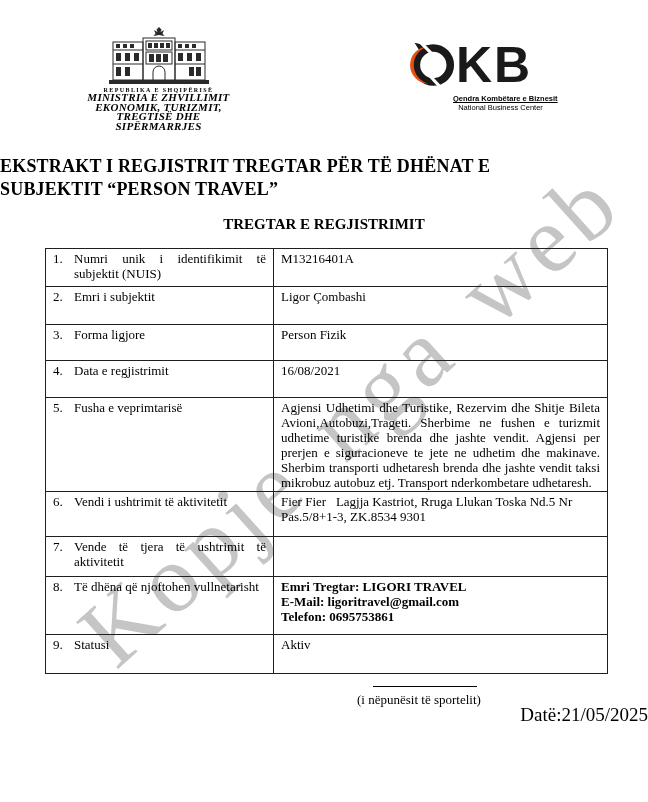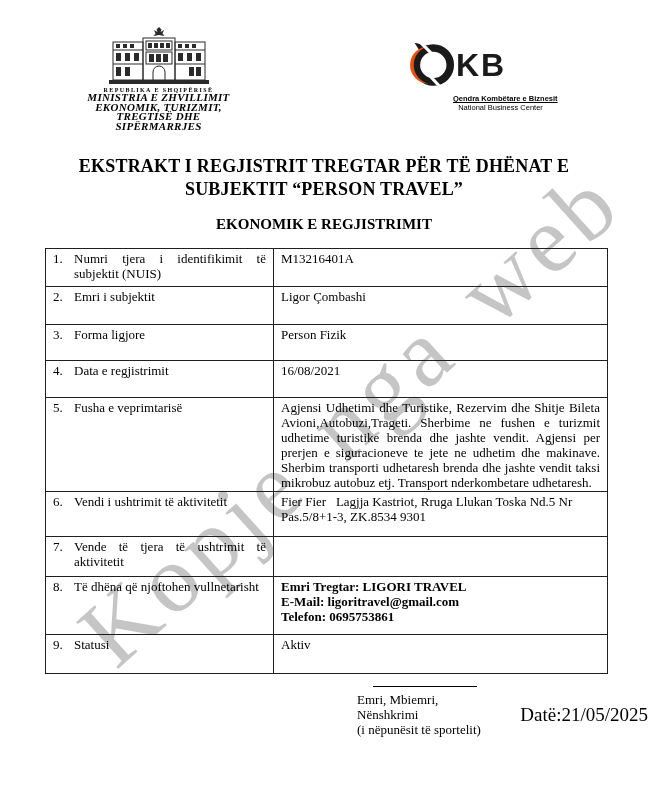--- a/index.html
+++ b/index.html
@@ -50,38 +50,38 @@
   }
   .min-caption {
     font-size: 11px; font-weight: bold; letter-spacing: 0.3px;
     line-height: 9.5px;
     font-style: italic;
   }
   .qkb { margin-top: 14px; width: 140px; }
   .qkb-row { display: flex; align-items: center; height: 50px; }
   .qkb-letters {
     font-family: "Liberation Sans", sans-serif;
-    font-weight: 700; font-size: 32px; line-height: 46px;
+    font-weight: 700; font-size: 50px; line-height: 46px;
     letter-spacing: 2px; color: #1a1a1a; margin-left: 1px;
   }
   .qkb-cap1 {
     font-family: "Liberation Sans", sans-serif;
     font-size: 7.5px; font-weight: bold; margin: 4px 0 0 45px;
     white-space: nowrap;
     text-decoration: underline;
   }
   .qkb-cap2 {
     font-family: "Liberation Sans", sans-serif;
     font-size: 7.5px; margin-left: 45px; white-space: nowrap; text-align: center;
   }
 
   
   .doc-title {
     margin-top: 24px;
-    text-align: center;
+    text-align: left;
     font-weight: bold;
     font-size: 18px;
     line-height: 23px;
     letter-spacing: 0.2px;
   }
   .section-title {
     margin-top: 15px;
     text-align: center;
     font-weight: bold;
     font-size: 15px;
@@ -220,29 +220,29 @@
         </div>
         <div class="qkb-cap1">Qendra Kombëtare e Biznesit</div>
         <div class="qkb-cap2">National Business Center</div>
       </div>
     </div>
 
     <div class="doc-title">
       <div>EKSTRAKT I REGJISTRIT TREGTAR PËR TË DHËNAT E</div>
       <div>SUBJEKTIT “PERSON TRAVEL”</div>
     </div>
-    <div class="section-title">EKONOMIK E REGJISTRIMIT</div>
+    <div class="section-title">TREGTAR E REGJISTRIMIT</div>
 
     <table class="reg">
       <tbody>
           <tr class="r1">
         <td class="lbl">
               <div class="lbl-inner">
           <span class="row-num">1.</span>
-          <span class="row-label">Numri tjera i identifikimit të subjektit (NUIS)</span>
+          <span class="row-label">Numri unik i identifikimit të subjektit (NUIS)</span>
         </div>
             </td>
         <td class="val">M13216401A</td>
       </tr>
       <tr class="r2">
         <td class="lbl">
               <div class="lbl-inner">
           <span class="row-num">2.</span>
           <span class="row-label">Emri i subjektit</span>
         </div>
@@ -316,18 +316,17 @@
             </td>
         <td class="val">Aktiv</td>
       </tr>
     </tbody>
       </table>
 
     <div class="date-line">Datë:21/05/2025</div>
 
     <div class="sig-block">
       <div class="sig-rule"></div>
-      <div>Emri, Mbiemri, Nënshkrimi</div>
       <div>(i nëpunësit të sportelit)</div>
     </div>
 
   </div>
 </div>
 
 </body></html>

